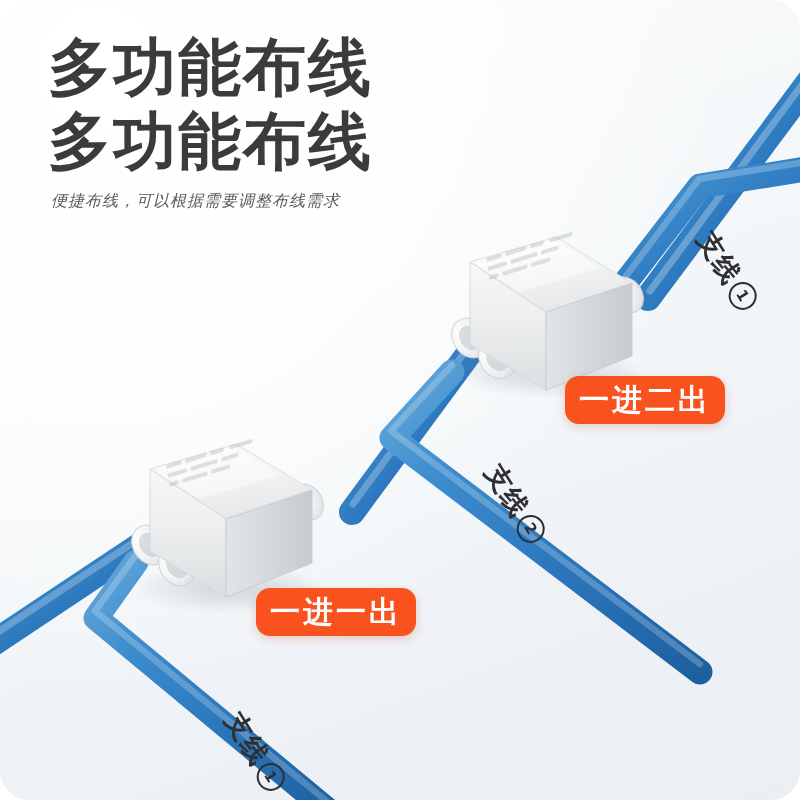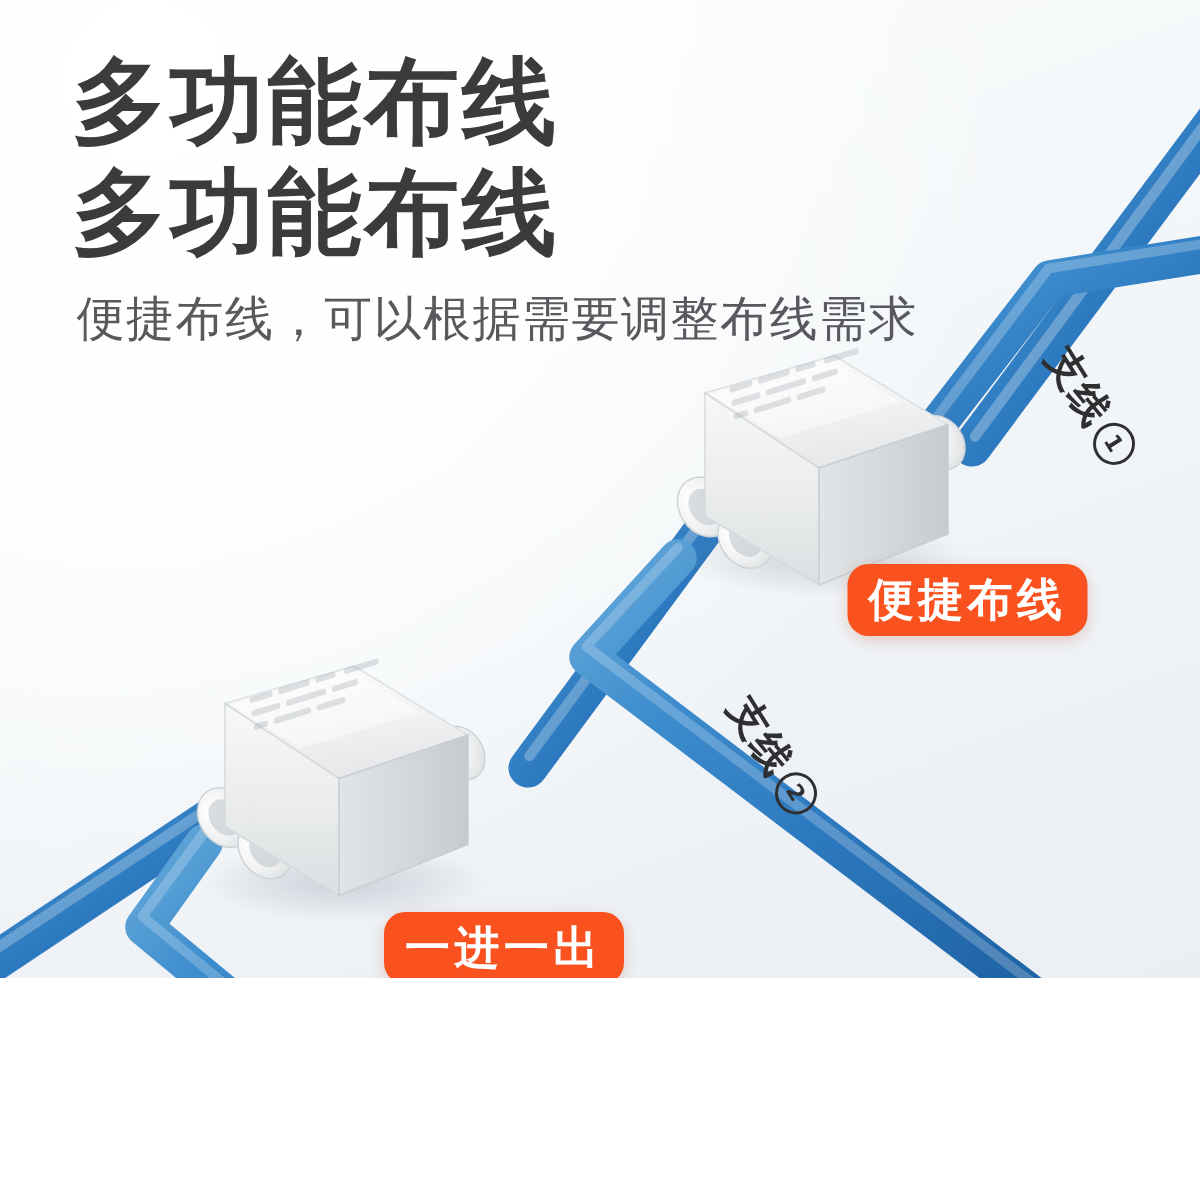--- a/index.html
+++ b/index.html
@@ -3,24 +3,25 @@
 <meta charset="utf-8">
 <title>多功能布线 两种接线方式</title>
 <style>
   html,body{margin:0;padding:0;}
   body{
     width:800px;height:800px;overflow:hidden;
     font-family:"Liberation Sans","DejaVu Sans",sans-serif;
     background:#ffffff;
   }
   #stage{
-    position:relative;width:800px;height:652px;overflow:hidden;
+    position:relative;width:800px;height:800px;overflow:hidden;
     background:
       radial-gradient(circle at 12% 8%, #ffffff 0%, #fdfefe 30%, rgba(255,255,255,0) 62%),
       linear-gradient(160deg,#fbfcfd 0%,#f4f7f9 42%,#eef2f6 74%,#eaeff4 100%);
+    border-radius: 29px;
   }
 
   
   #scene{position:absolute;inset:0;width:800px;height:800px;display:block;}
 
   
   .head{
     position:absolute;left:48px;top:36px;
     z-index:40;pointer-events:none;
   }
@@ -28,39 +29,40 @@
     margin:0;
     font-size:63px;line-height:1.02;
     font-weight:700;letter-spacing:2px;
     color:#3b3b3d;
     white-space:nowrap;
     font-family:"DejaVu Sans","Liberation Sans",sans-serif;
   }
   .head h1 .l2{display:block;margin-top:10px;}
   .head .sub{
     margin-top:16px;margin-left:3px;
-    font-size:32px;letter-spacing:1px;
+    font-size:16px;letter-spacing:1px;
     color:#58595c;white-space:nowrap;
     font-family:"DejaVu Sans","Liberation Sans",sans-serif;
+    font-style:italic;
   }
 
   
   .badge{
     position:absolute;z-index:45;
     display:flex;align-items:center;justify-content:center;
     background:#f9521f;
     color:#ffffff;
     border-radius:14px;
     font-size:30px;font-weight:700;letter-spacing:3px;
     font-family:"DejaVu Sans","Liberation Sans",sans-serif;
     box-shadow:0 3px 10px rgba(190,60,20,.22);
     user-select:none;
   }
   #badge-2out{left:565px;top:376px;width:160px;height:48px;}
-  #badge-1out{left:256px;top:608px;width:160px;height:48px;}
+  #badge-1out{left:256px;top:588px;width:160px;height:48px;}
 
   
   .branch{
     position:absolute;z-index:44;
     display:flex;align-items:center;
     color:#2f2f31;
     font-size:27px;font-weight:700;letter-spacing:1px;
     font-family:"DejaVu Sans","Liberation Sans",sans-serif;
     white-space:nowrap;user-select:none;
   }
@@ -255,21 +257,21 @@
   </svg>
 
   <div class="head">
     <h1>
       <span class="l1">多功能布线</span>
       <span class="l2">多功能布线</span>
     </h1>
     <div class="sub">便捷布线，可以根据需要调整布线需求</div>
   </div>
 
-  <div class="badge" id="badge-2out">便捷布线</div>
+  <div class="badge" id="badge-2out">一进二出</div>
 
   <div class="badge" id="badge-1out">一进一出</div>
 
   <div class="branch" id="branch-top">
     <span>支线</span>
     <span class="num">1</span>
   </div>
 
   <div class="branch" id="branch-mid">
     <span>支线</span>

